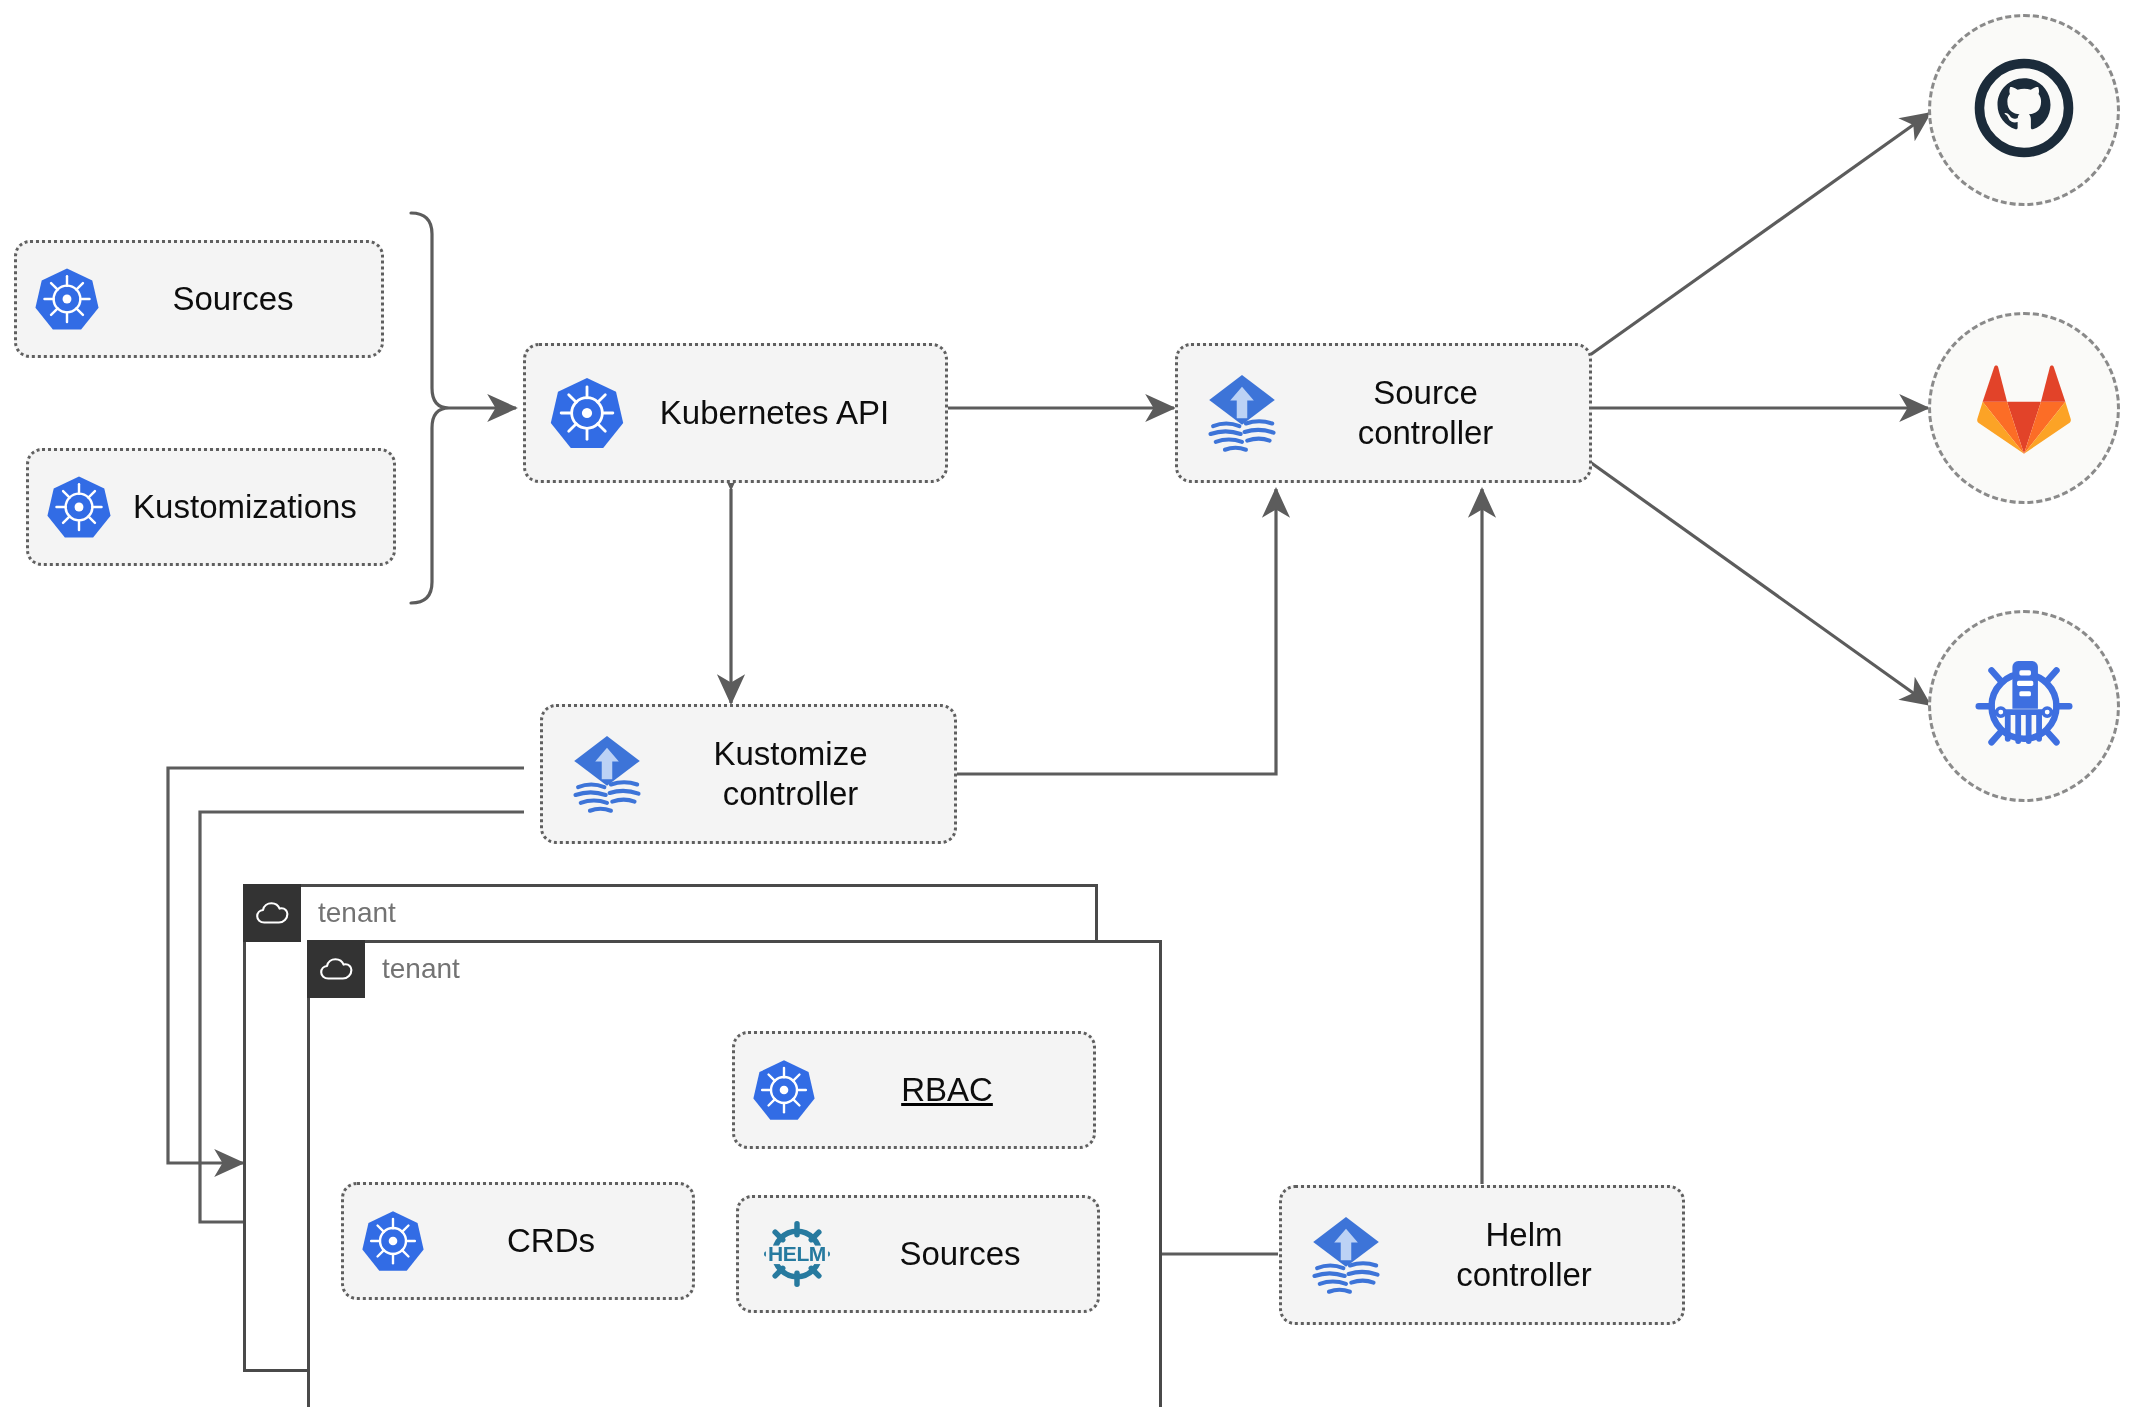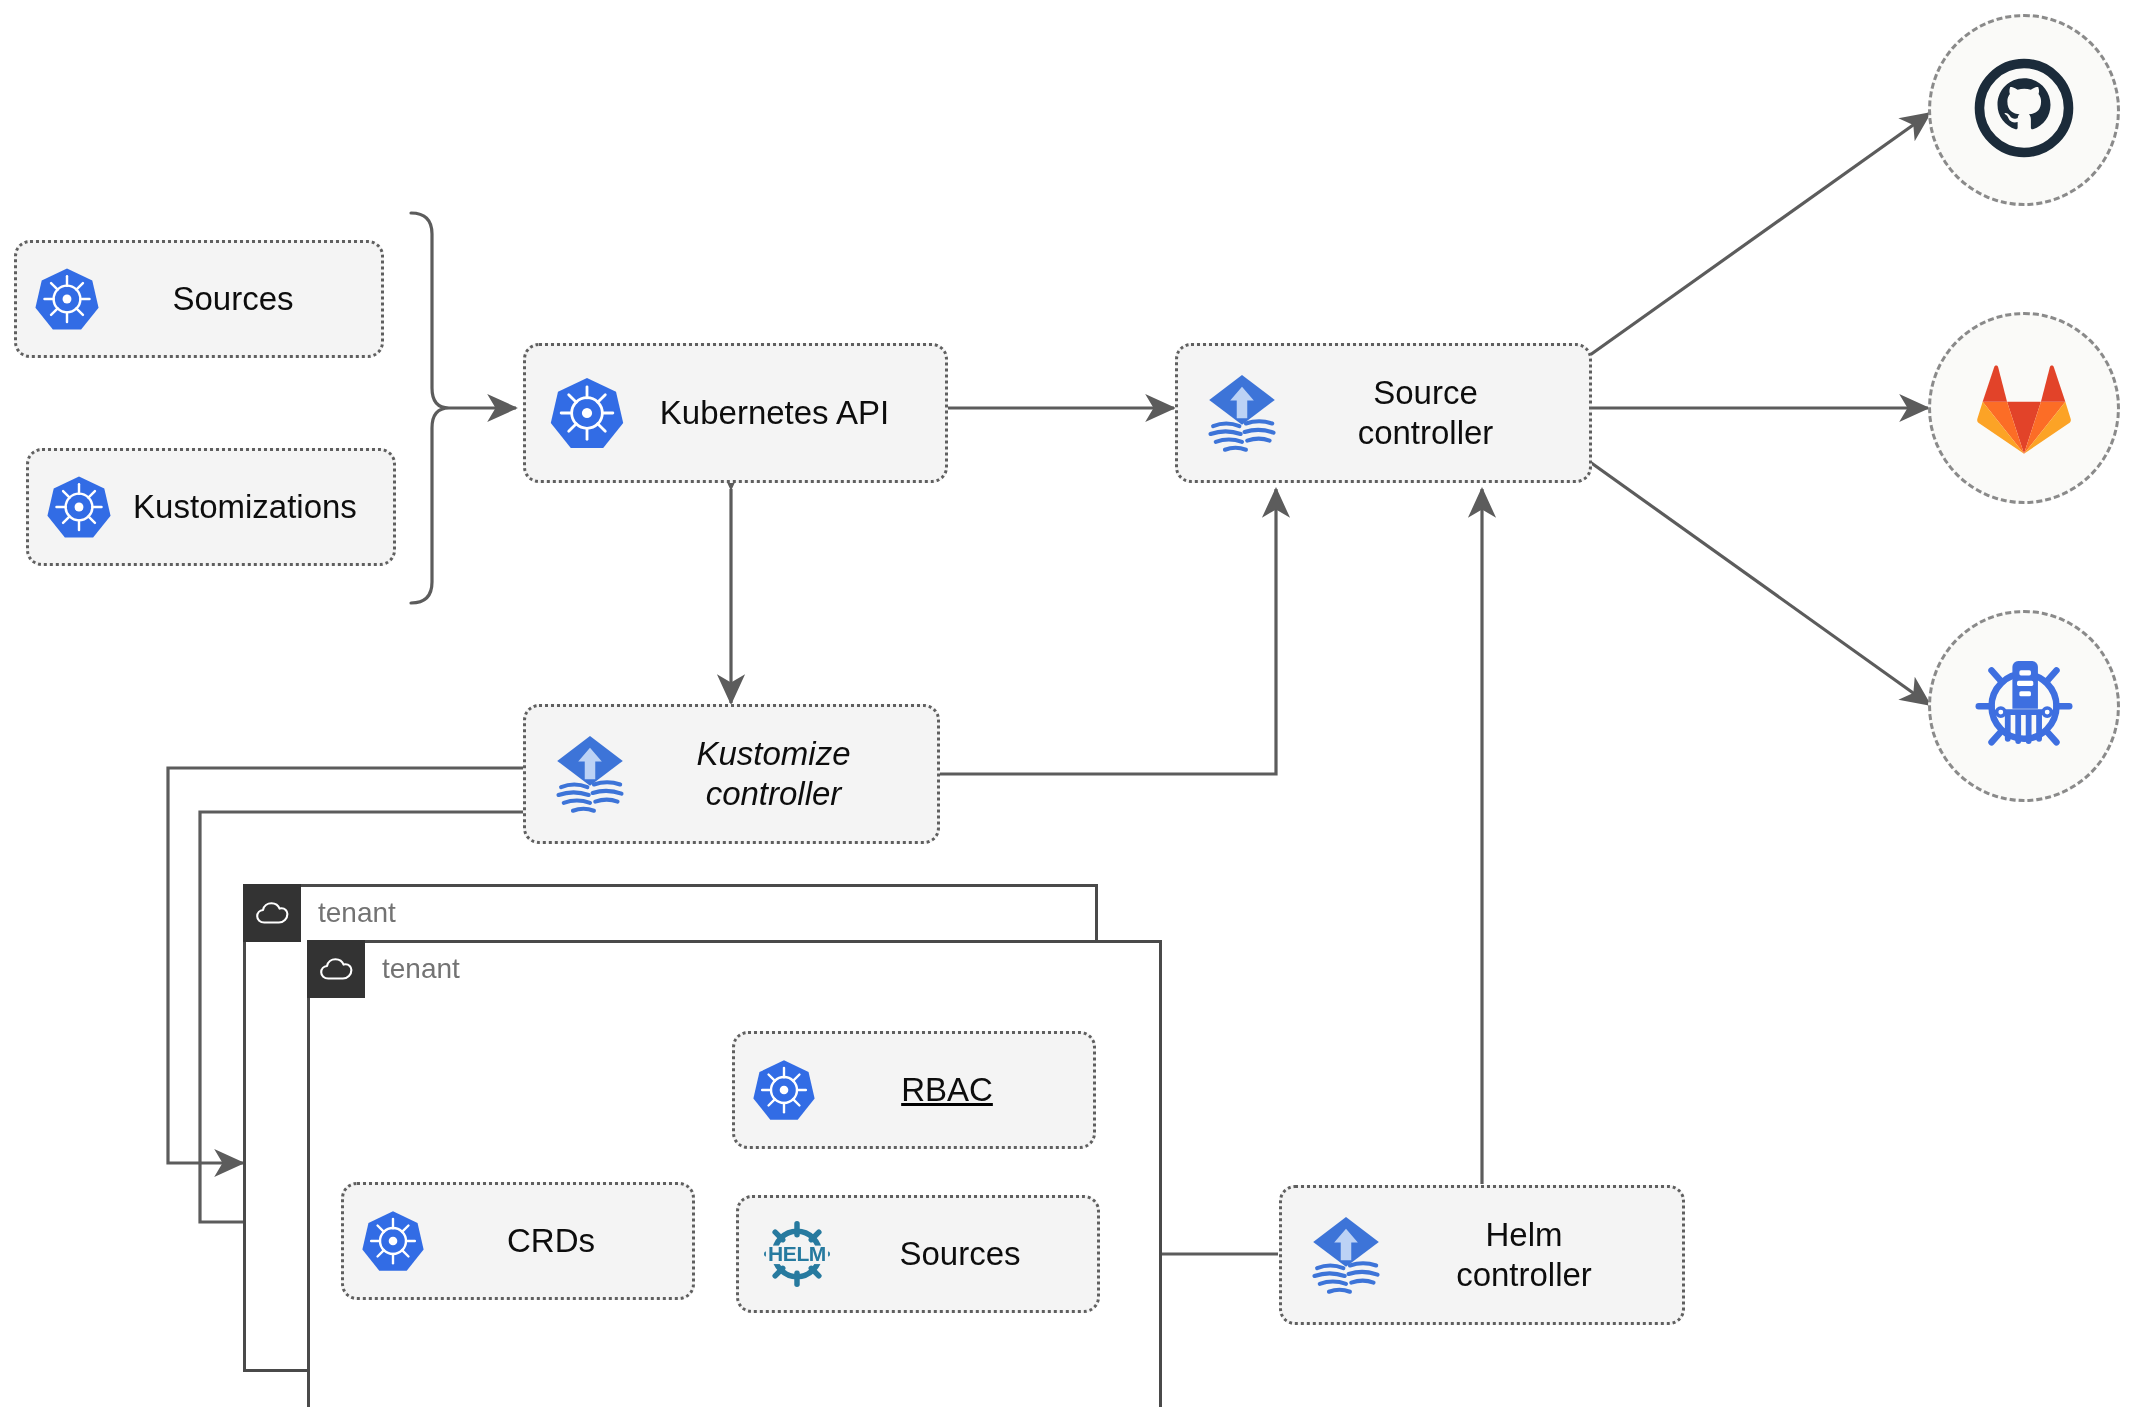--- a/index.html
+++ b/index.html
@@ -250,21 +250,21 @@
           <path d="M12 54 Q 22 50.5 32 54"></path>
           <path d="M36 53 Q 45 50 53 53"></path>
           <path d="M19 60 Q 27 57 35 60"></path>
         </g>
       </svg>
     </span>
     <span class="nlabel">Source
 controller</span>
   </div>
 
-  <div class="node" style="left:523px; top:704px; width:417px; height:140px; padding:0 22px;font-style:italic;">
+  <div class="node" style="left:540px; top:704px; width:417px; height:140px; padding:0 22px;">
     <span class="nicon">
       <svg width="84" height="84" viewBox="0 0 64 64">
         <path d="M32 3 L57 22 L32 41 L7 22 Z" fill="#3d74d8"></path>
         <path d="M32 12 L41 22.5 L36 22.5 L36 36 L28 36 L28 22.5 L23 22.5 Z" fill="#bcd2f5"></path>
         <g fill="none" stroke="#3d74d8" stroke-width="3.1" stroke-linecap="round">
           <path d="M10 42 Q 20 38 30 42"></path>
           <path d="M35 40 Q 45 36.5 55 40"></path>
           <path d="M8 48 Q 19.5 44 31 48"></path>
           <path d="M34 46.5 Q 45 43 56 47"></path>
           <path d="M12 54 Q 22 50.5 32 54"></path>

